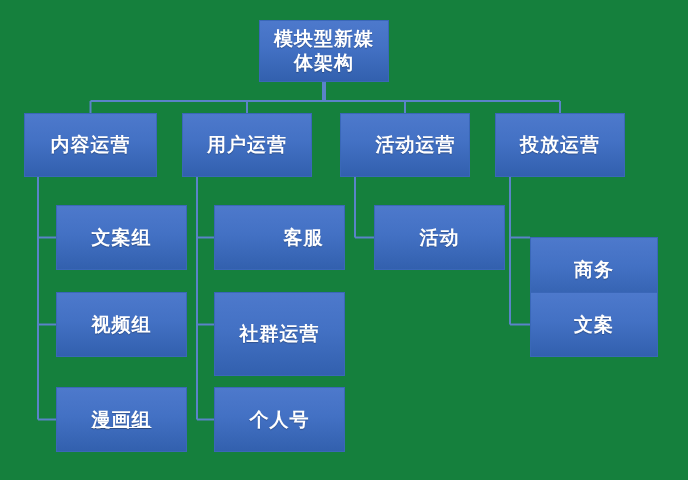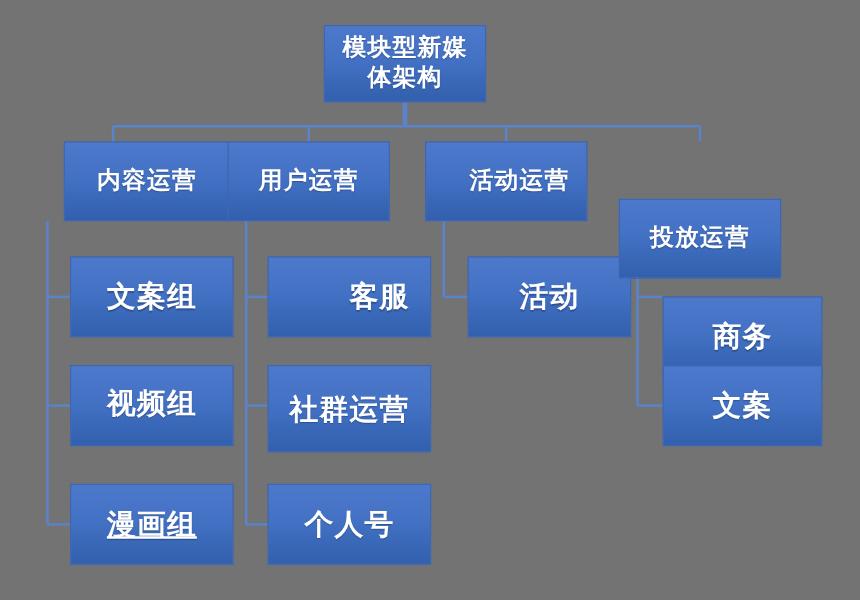--- a/index.html
+++ b/index.html
@@ -7,21 +7,21 @@
     padding: 0;
     background: #ffffff;
   }
   body {
     font-family: "Liberation Sans", "DejaVu Sans", sans-serif;
   }
   #canvas {
     position: relative;
     width: 688px;
     height: 480px;
-    background: #737373;
+    background: #15803d;
     overflow: hidden;
   }
   svg.connector-layer {
     position: absolute;
     left: 0;
     top: 0;
     width: 688px;
     height: 480px;
     pointer-events: none;
   }
@@ -42,21 +42,21 @@
     z-index: 2;
   }
   .node.level-0 {
     font-size: 19px;
     padding: 4px 8px;
   }
   .node.level-1 {
     font-size: 19px;
   }
   .node.level-2 {
-    font-size: 23px;
+    font-size: 19px;
   }
 </style>
 </head>
 <body>
 
 <div id="canvas">
   <svg class="connector-layer" viewBox="0 0 688 480" xmlns="http://www.w3.org/2000/svg">
     <g id="connectors" fill="none" stroke="#5b83c9" stroke-width="2">
         <line x1="324" y1="82" x2="324" y2="101" stroke-width="4"></line>
         <line x1="90.5" y1="101" x2="560" y2="101"></line>
@@ -76,51 +76,51 @@
         <line x1="560" y1="101" x2="560" y2="113"></line>
         <line x1="510" y1="177" x2="510" y2="324.5"></line>
         <line x1="510" y1="237.5" x2="530" y2="237.5"></line>
         <line x1="510" y1="324.5" x2="530" y2="324.5"></line>
       </g>
   </svg>
   <div id="nodes-host">
       <div class="node level-0" style="left: 259px; top: 20px; width: 130px; height: 62px;">
         <span>模块型新媒体架构</span>
       </div>
-      <div class="node level-1" style="left: 24px; top: 113px; width: 133px; height: 64px; margin-left: 27px;">
+      <div class="node level-1" style="left: 24px; top: 113px; width: 133px; height: 64px;">
         <span>内容运营</span>
       </div>
       <div class="node level-2" style="left: 56px; top: 205px; width: 131px; height: 65px;">
         <span>文案组</span>
       </div>
-      <div class="node level-2" style="left: 56px; top: 292px; width: 131px; height: 65px; font-family: Liberation Mono, monospace;">
+      <div class="node level-2" style="left: 56px; top: 292px; width: 131px; height: 65px;">
         <span>视频组</span>
       </div>
       <div class="node level-2" style="left: 56px; top: 387px; width: 131px; height: 65px; text-decoration: underline;">
         <span>漫画组</span>
       </div>
       <div class="node level-1" style="left: 182px; top: 113px; width: 130px; height: 64px;">
         <span>用户运营</span>
       </div>
       <div class="node level-2" style="left: 214px; top: 205px; width: 131px; height: 65px; padding-left: 48px;">
         <span>客服</span>
       </div>
-      <div class="node level-2" style="left: 214px; top: 292px; width: 131px; height: 70px;">
+      <div class="node level-2" style="left: 214px; top: 292px; width: 131px; height: 84px;">
         <span>社群运营</span>
       </div>
       <div class="node level-2" style="left: 214px; top: 387px; width: 131px; height: 65px;">
         <span>个人号</span>
       </div>
       <div class="node level-1" style="left: 340px; top: 113px; width: 130px; height: 64px; padding-left: 21px;">
         <span>活动运营</span>
       </div>
       <div class="node level-2" style="left: 374px; top: 205px; width: 131px; height: 65px;">
         <span>活动</span>
       </div>
-      <div class="node level-1" style="left: 495px; top: 113px; width: 130px; height: 64px; margin-top: 46px;">
+      <div class="node level-1" style="left: 495px; top: 113px; width: 130px; height: 64px;">
         <span>投放运营</span>
       </div>
       <div class="node level-2" style="left: 530px; top: 205px; width: 128px; height: 65px; margin-top: 32px;">
         <span>商务</span>
       </div>
       <div class="node level-2" style="left: 530px; top: 292px; width: 128px; height: 65px;">
         <span>文案</span>
       </div>
     </div>
 </div>

